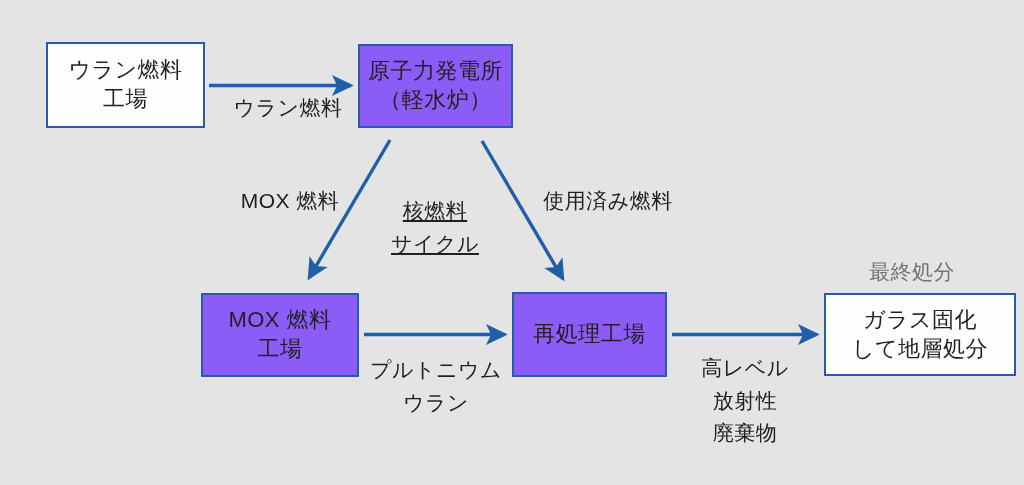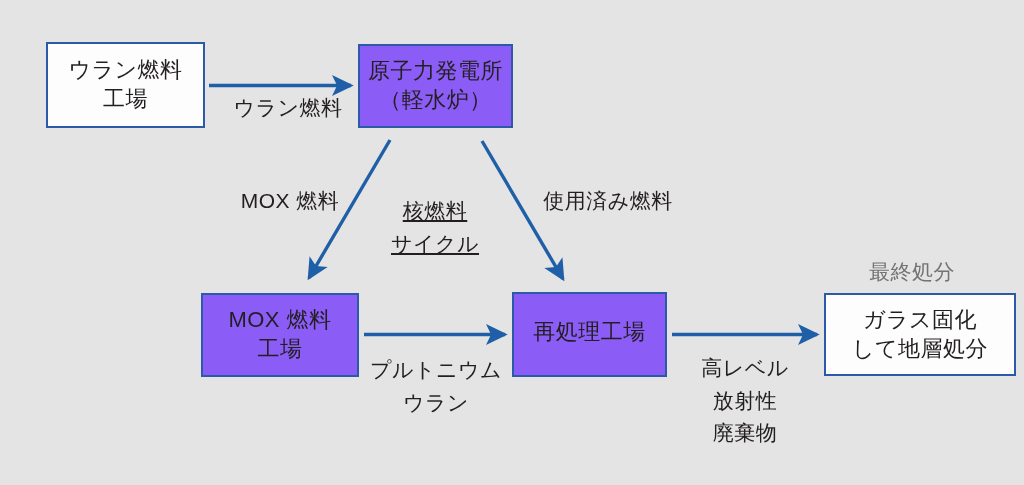--- a/index.html
+++ b/index.html
@@ -62,21 +62,21 @@
     font-size: 21px;
     letter-spacing: 0.5px;
     white-space: nowrap;
     text-align: center;
   }
 
   
   #node-uranium-fuel-plant   { left: 46px;  top: 42px;  width: 159px; height: 86px; }
   #node-nuclear-power-plant  { left: 358px; top: 44px;  width: 155px; height: 84px; }
   #node-mox-fuel-plant       { left: 201px; top: 293px; width: 158px; height: 84px; }
-  #node-reprocessing-plant   { left: 512px; top: 292px; width: 155px; height: 85px; font-family: Liberation Mono, monospace; }
+  #node-reprocessing-plant   { left: 512px; top: 292px; width: 155px; height: 85px; }
   #node-final-disposal       { left: 824px; top: 293px; width: 192px; height: 83px; }
 
   
   #label-uranium-fuel     { left: 215px; top: 92px;  width: 146px; }
   #label-mox-fuel         { left: 228px; top: 185px; width: 124px; }
   #label-fuel-cycle       { left: 372px; top: 195px; width: 126px; text-decoration: underline; }
   #label-spent-fuel       { left: 532px; top: 185px; width: 152px; }
   #label-plutonium-uranium{ left: 360px; top: 354px; width: 152px; }
   #label-high-level-waste { left: 682px; top: 352px; width: 126px; }
   #caption-final-disposal { left: 824px; top: 258px; width: 176px; }

